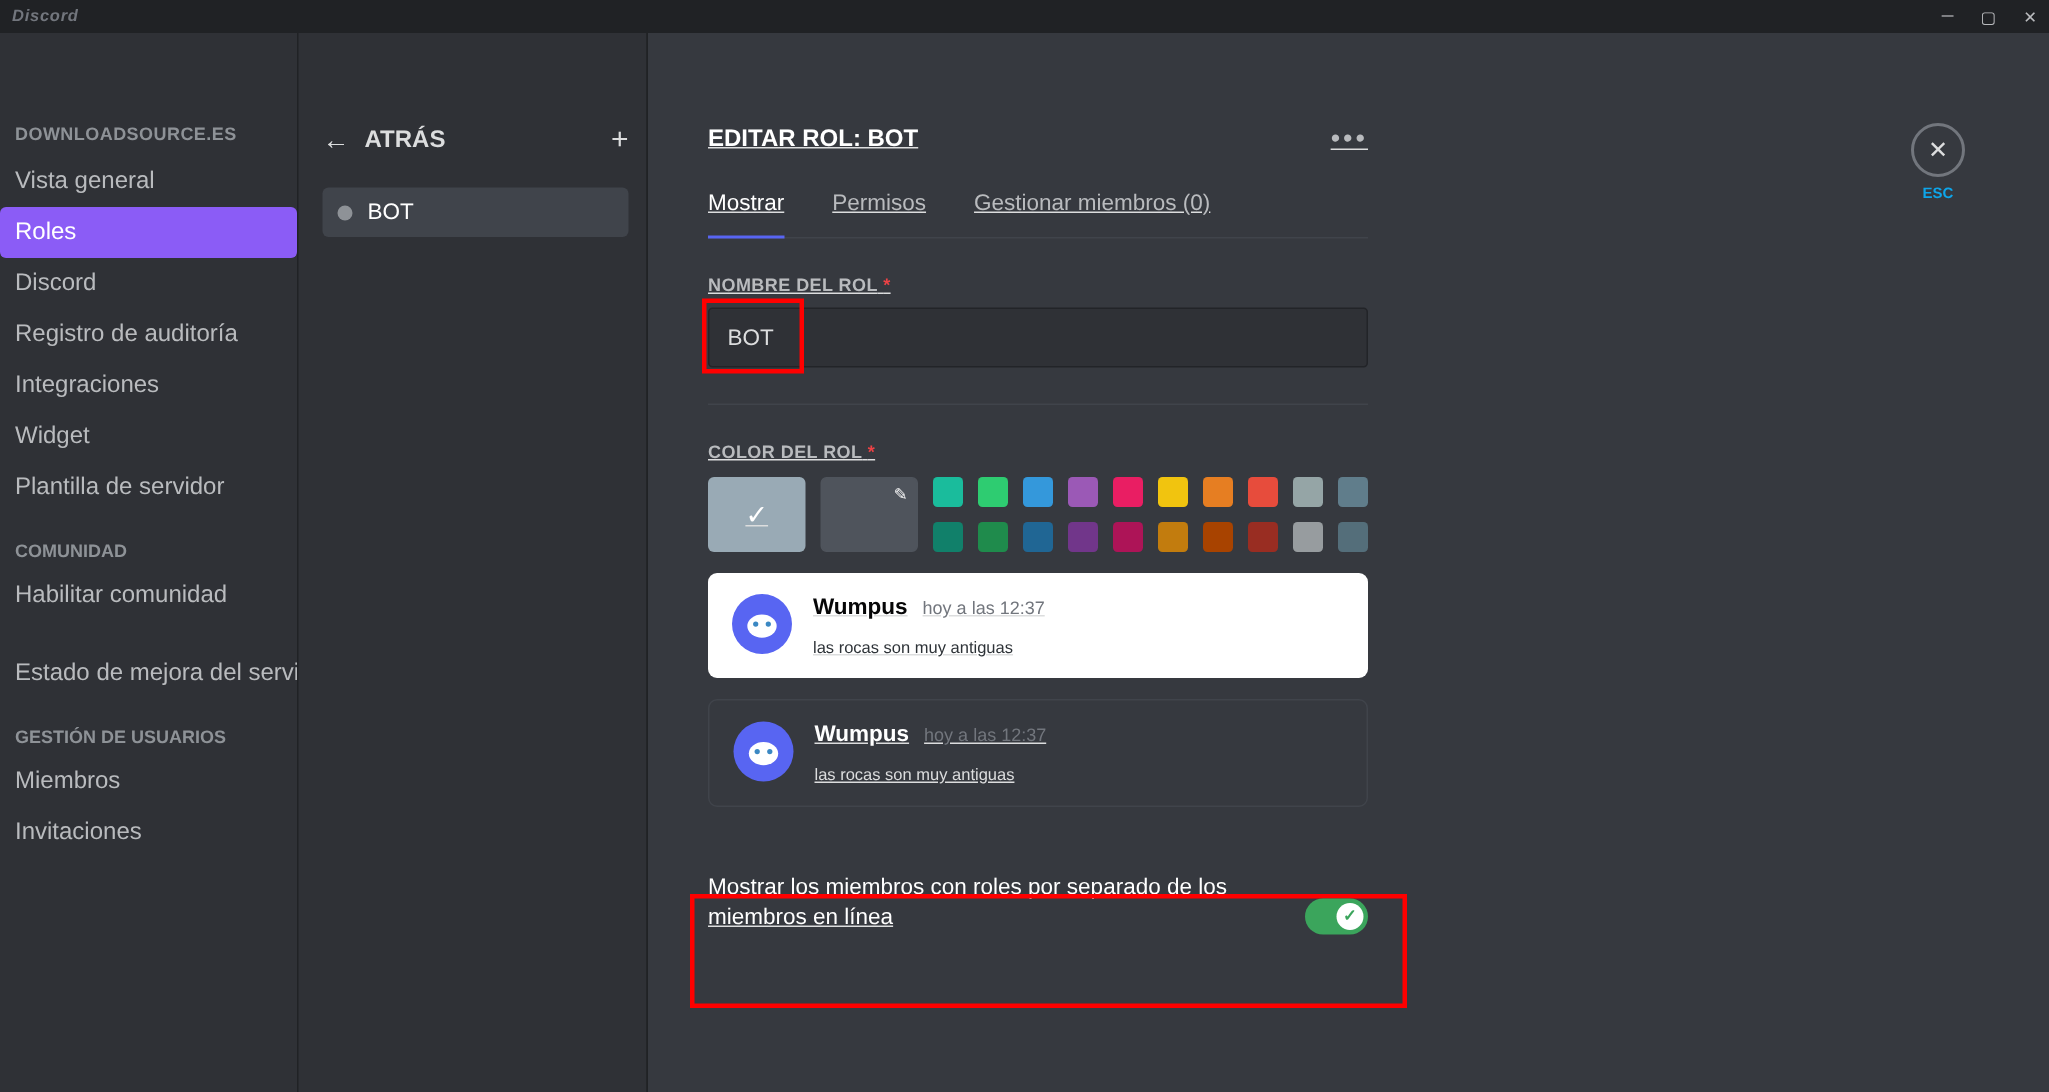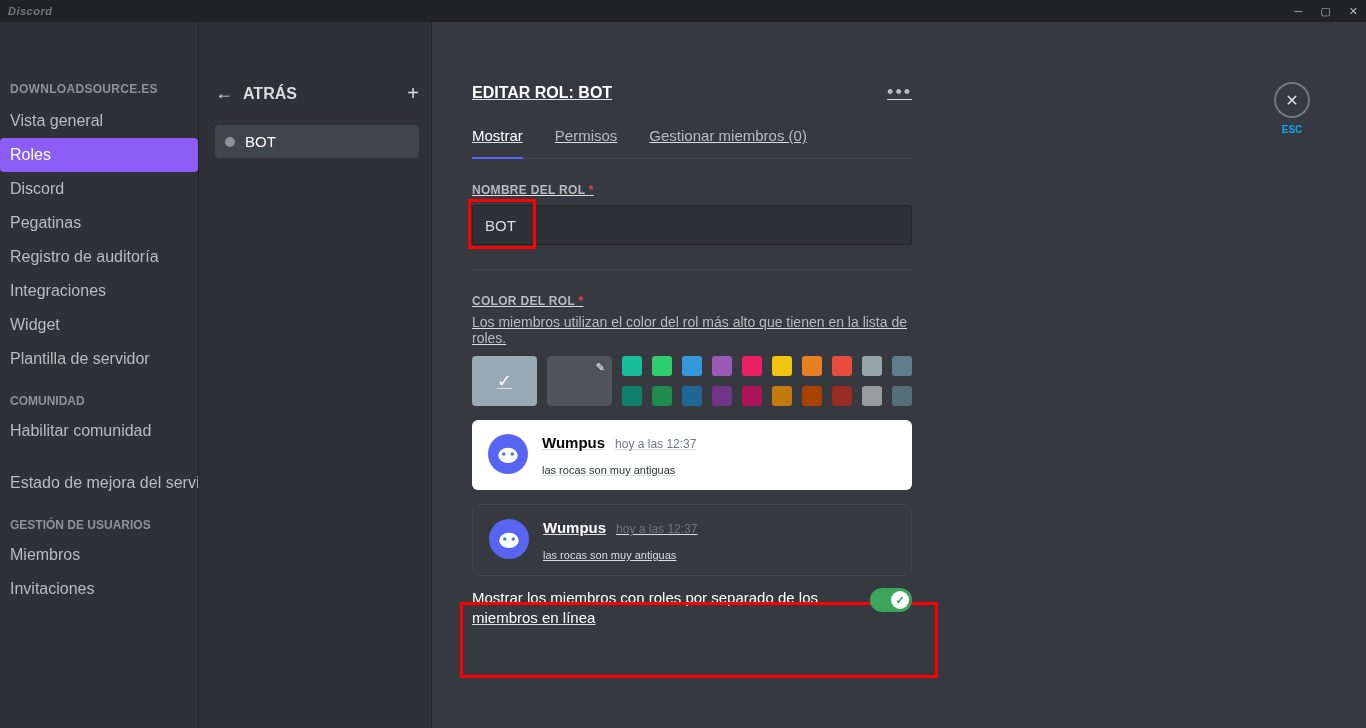--- a/index.html
+++ b/index.html
@@ -53,21 +53,21 @@
   .preview-card.light { background: #fff; color: #2e3338; }
   .preview-card.dark { background: #36393f; color: #dcddde; border: 1px solid #40444b; }
   .avatar { width: 40px; height: 40px; border-radius: 50%; background: #5865f2; display: flex; align-items: center; justify-content: center; flex-shrink: 0; }
   .avatar svg { width: 28px; height: 28px; }
   .msg-head { display: flex; align-items: baseline; gap: 10px; }
   .msg-name { font-weight: 600; font-size: 15px; }
   .preview-card.light .msg-name { color: #060607; }
   .preview-card.dark .msg-name { color: #fff; }
   .msg-time { font-size: 12px; color: #72767d; }
   .msg-body { font-size: 11px; margin-top: 13px; }
-  .toggle-row { width: 440px; display: flex; align-items: flex-start; justify-content: space-between; gap: 20px; margin-top: 12px; }
+  .toggle-row { width: 440px; display: flex; align-items: flex-end; justify-content: space-between; gap: 20px; margin-top: 44px; }
   .toggle-label { color: #fff; font-size: 15px; font-weight: 500; line-height: 1.35; }
   .toggle { width: 42px; height: 24px; background: #3ba55c; border-radius: 12px; position: relative; cursor: pointer; flex-shrink: 0; }
   .toggle .knob { position: absolute; right: 3px; top: 3px; width: 18px; height: 18px; background: #fff; border-radius: 50%; display: flex; align-items: center; justify-content: center; color: #3ba55c; font-size: 11px; font-weight: 700; }
   .col-mid { width: 232px; background: #2f3136; flex-shrink: 0; }
   .scroll-main { overflow-y: auto; max-height: 706px; text-decoration: underline; }
 </style>
 </head>
 <body>
 
 <div class="titlebar">
@@ -80,21 +80,20 @@
 </div>
 
 <div class="app">
 
   <div class="sidebar-left" style="padding-top:60px; overflow:hidden;">
     <div class="nav-header">DOWNLOADSOURCE.ES</div>
     <div style="height:8px"></div>
     <div class="nav-item">Vista general</div>
     <div class="nav-item active">Roles</div>
     <div class="nav-item">Discord</div>
-    <div class="nav-item">Pegatinas</div>
     <div class="nav-item">Registro de auditoría</div>
     <div class="nav-item">Integraciones</div>
     <div class="nav-item">Widget</div>
     <div class="nav-item">Plantilla de servidor</div>
 
     <div class="nav-group-head">COMUNIDAD</div>
     <div class="nav-item">Habilitar comunidad</div>
     <div style="height:18px"></div>
     <div class="nav-item" style="white-space:nowrap; overflow:hidden;">Estado de mejora del servic</div>
 
@@ -145,21 +144,20 @@
       <div class="input-wrap">
         <input class="text-input" value="BOT" style="">
         <div class="highlight-red" style="left:-4px; top:-6px; width:68px; height:50px;"></div>
       </div>
 
       <div class="hr"></div>
 
       <div class="section-label">
         <span>COLOR DEL ROL</span> <span class="req">*</span>
       </div>
-      <div class="helper">Los miembros utilizan el color del rol más alto que tienen en la lista de roles.</div>
 
       <div class="color-row">
         <div class="big-swatch default">
           <span class="check">✓</span>
         </div>
         <div class="big-swatch custom">
           <span class="eyedrop">✎</span>
         </div>
         <div class="small-grid">
           <div class="sw" style="background:#1abc9c"></div>

